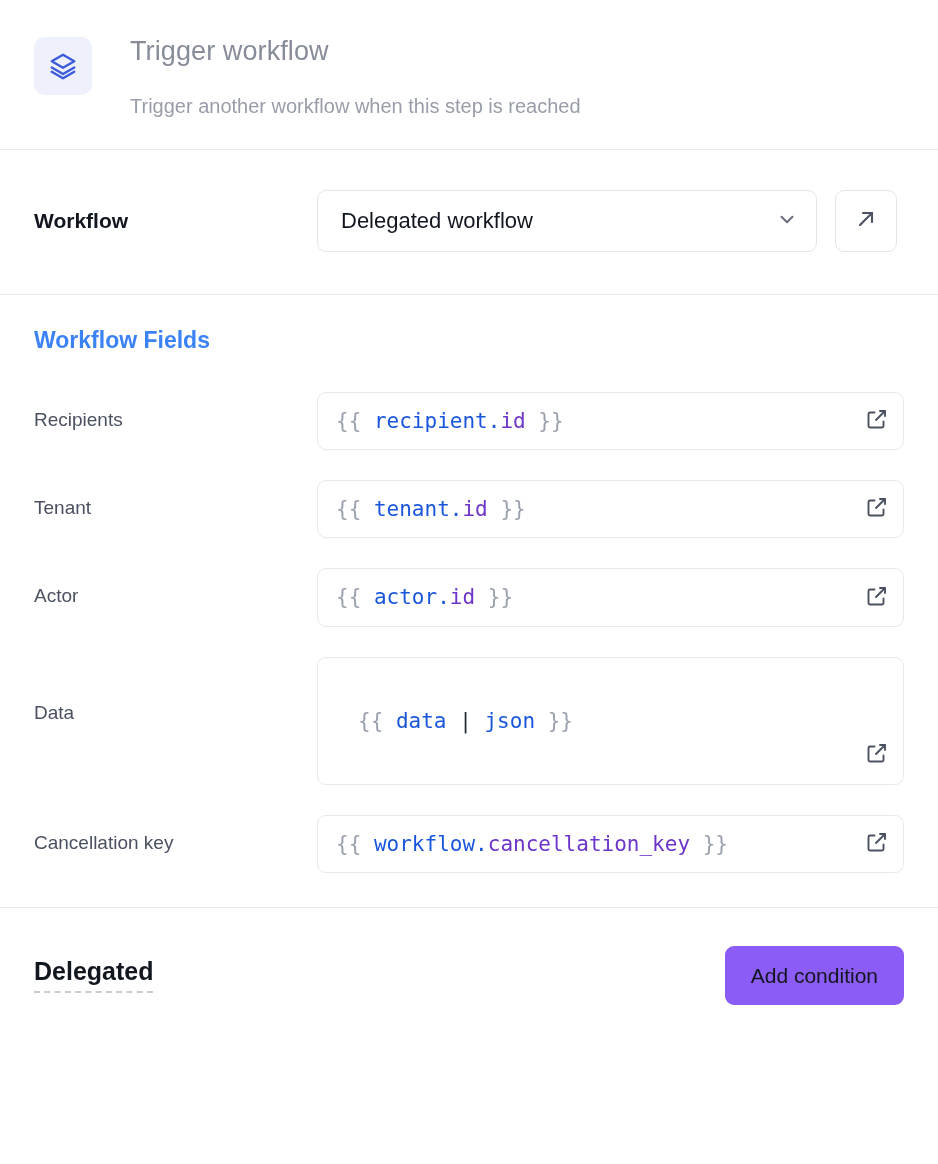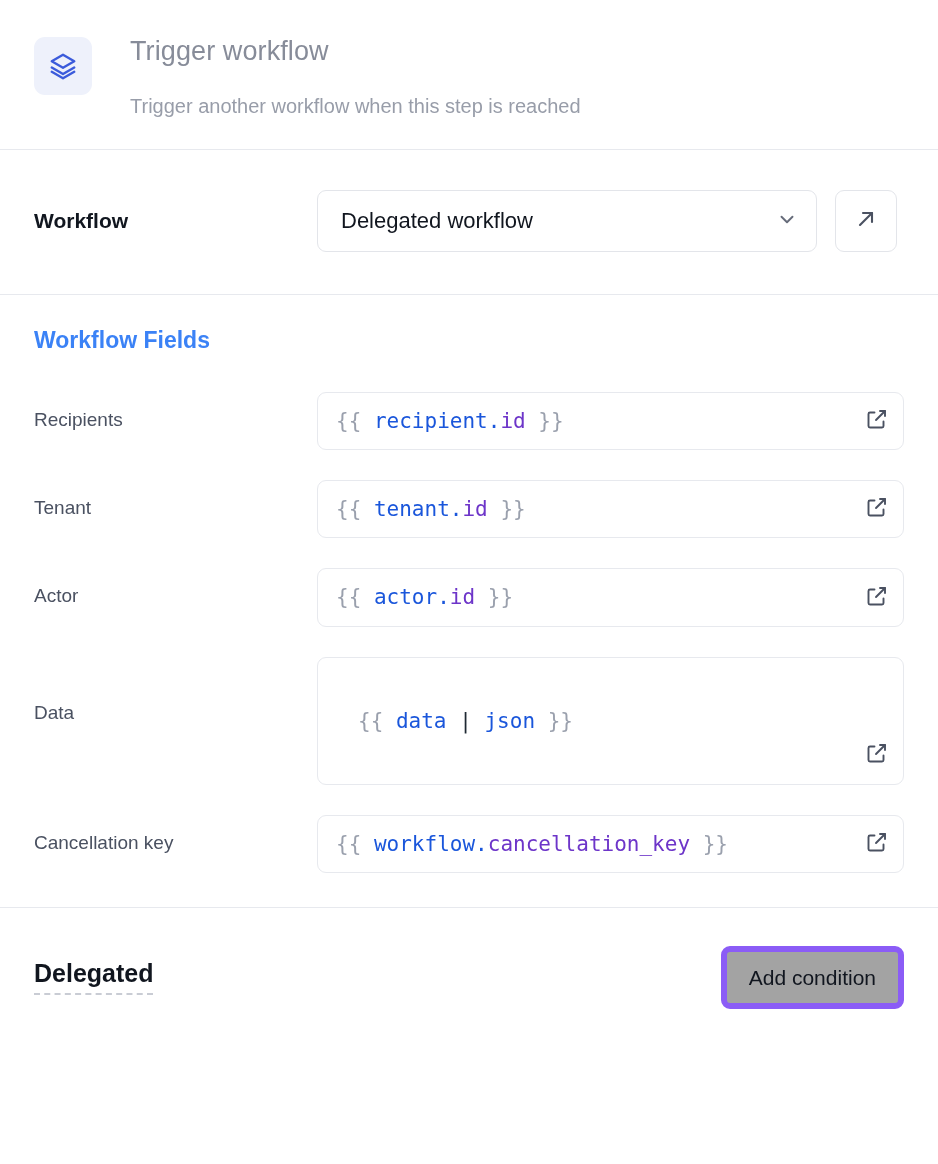--- a/index.html
+++ b/index.html
@@ -159,23 +159,23 @@
   }
   .cond-title {
     font-size: 25px;
     font-weight: 700;
     color: #11161f;
     border-bottom: 2px dashed #c9ccd4;
     padding-bottom: 5px;
     line-height: 1.1;
   }
   .add-cond-btn {
-    border: 6px solid #8b5cf6;
-    border-radius: 9px;
-    background: #a3a3a3;
+    border: 4px solid #8b5cf6;
+    border-radius: 9px;
+    background: #8b5cf6;
     font-family: "Liberation Sans", sans-serif;
     font-size: 21px;
     color: #11161f;
     padding: 15px 22px;
     line-height: 1;
     margin-left: 32px;
   }
 </style>
 </head>
 <body>

